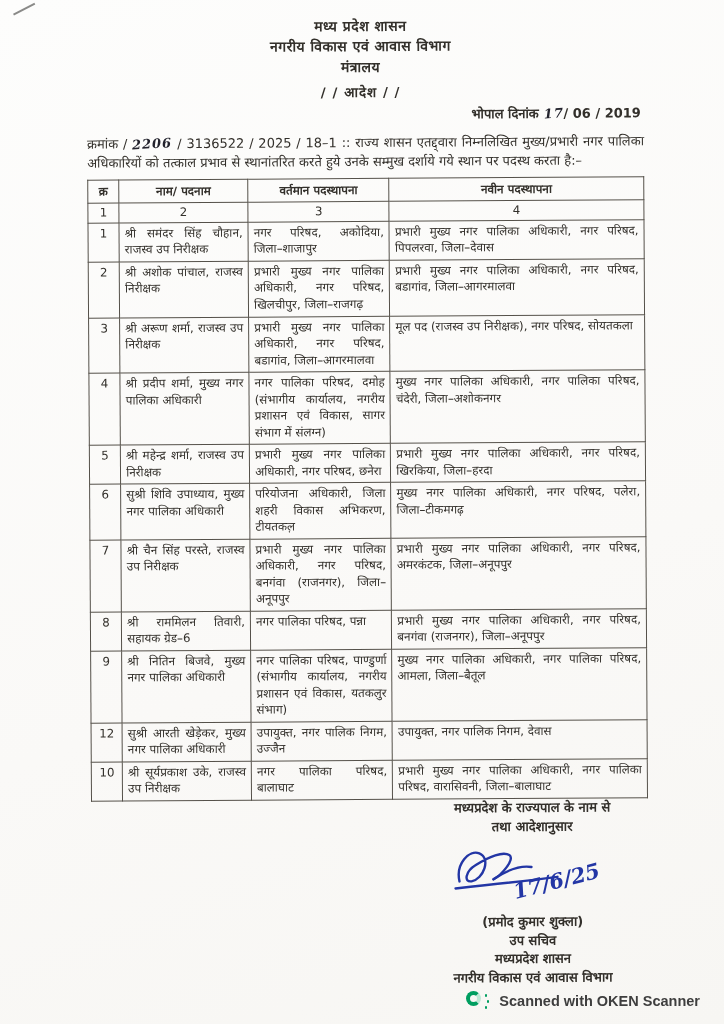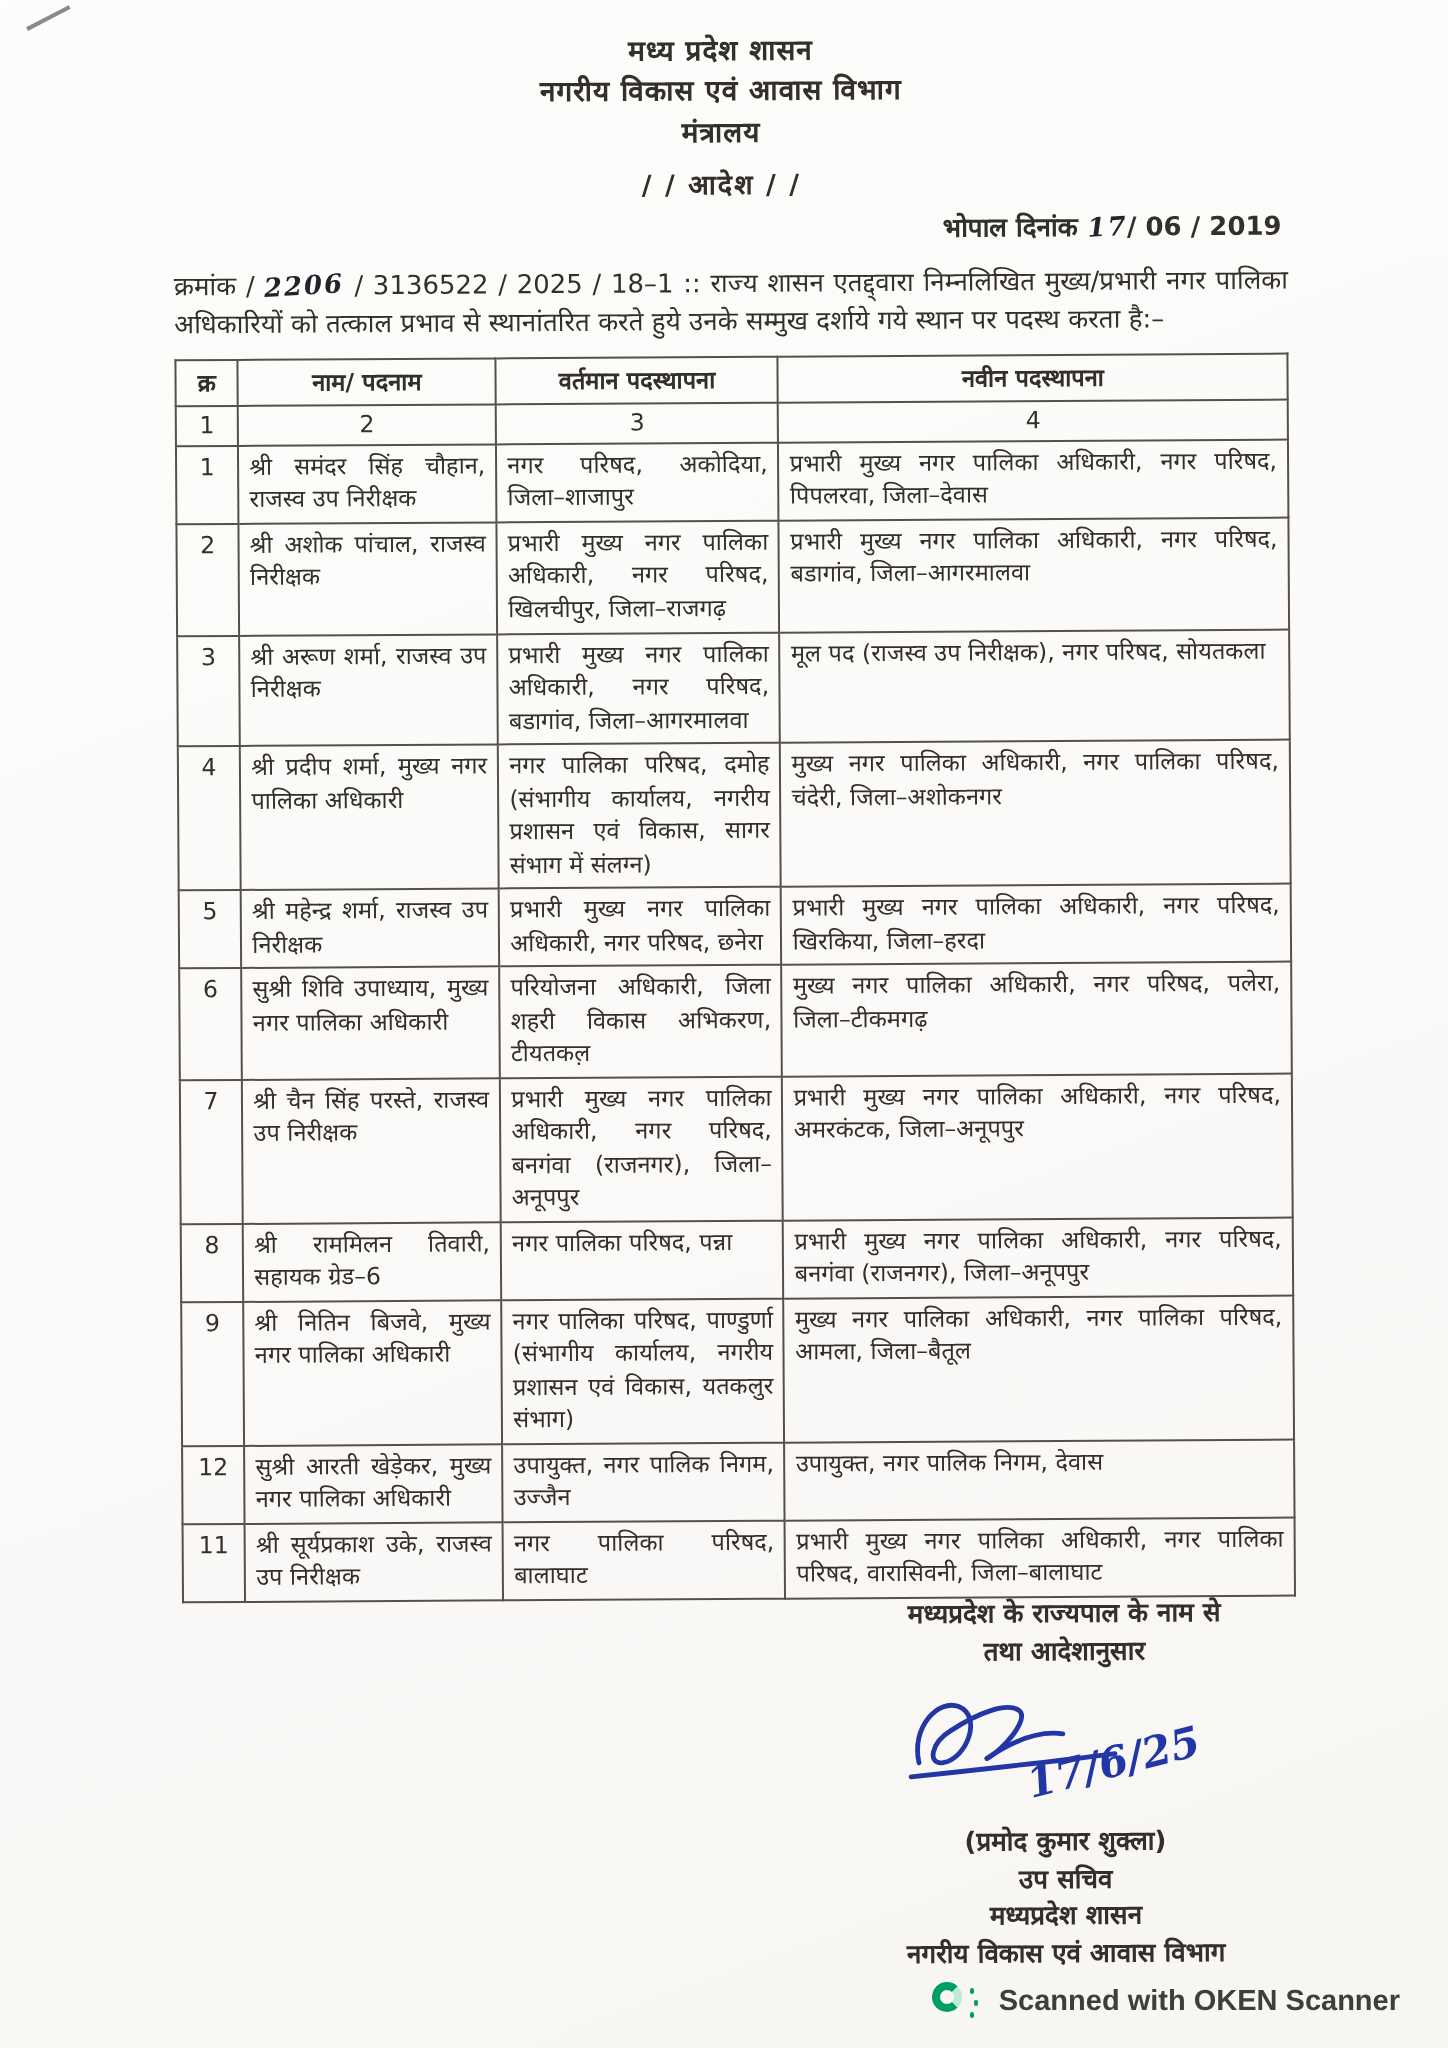--- a/index.html
+++ b/index.html
@@ -195,21 +195,21 @@
             <td class="c-cur">नगर पालिका परिषद, पाण्डुर्णा (संभागीय कार्यालय, नगरीय प्रशासन एवं विकास, यतकलुर संभाग)</td>
             <td class="c-new">मुख्य नगर पालिका अधिकारी, नगर पालिका परिषद, आमला, जिला–बैतूल</td>
           </tr>
           <tr>
             <td class="c-sn">12</td>
             <td class="c-name">सुश्री आरती खेड़ेकर, मुख्य नगर पालिका अधिकारी</td>
             <td class="c-cur">उपायुक्त, नगर पालिक निगम, उज्जैन</td>
             <td class="c-new">उपायुक्त, नगर पालिक निगम, देवास</td>
           </tr>
           <tr>
-            <td class="c-sn">11</td>
+            <td class="c-sn">10</td>
             <td class="c-name">श्री सूर्यप्रकाश उके, राजस्व उप निरीक्षक</td>
             <td class="c-cur">नगर पालिका परिषद, बालाघाट</td>
             <td class="c-new">प्रभारी मुख्य नगर पालिका अधिकारी, नगर पालिका परिषद, वारासिवनी, जिला–बालाघाट</td>
           </tr>
         </tbody>
     </table>
 
     <div class="footer-block">
       <div>मध्यप्रदेश के राज्यपाल के नाम से</div>
       <div>तथा आदेशानुसार</div>

